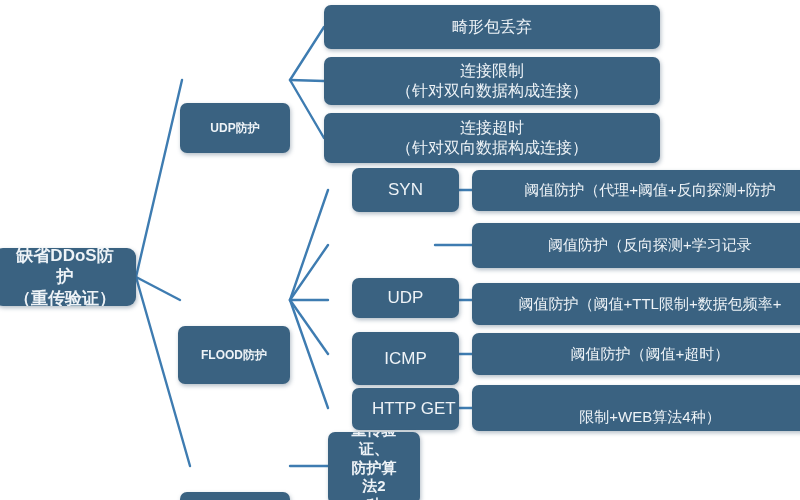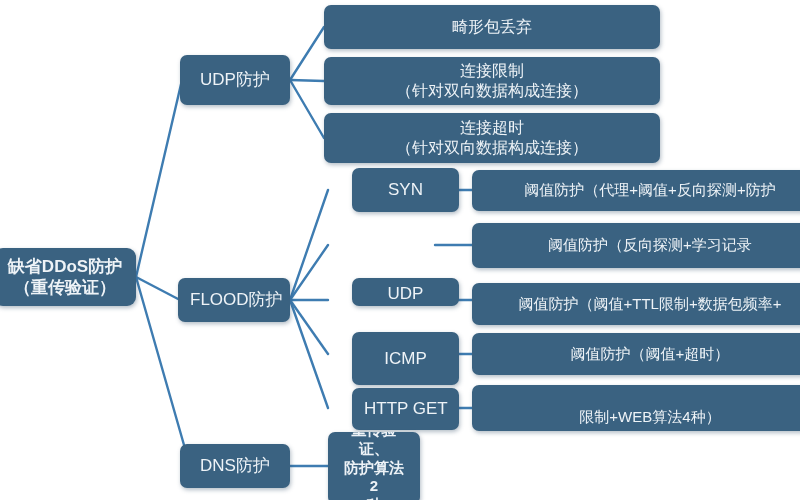--- a/index.html
+++ b/index.html
@@ -27,38 +27,39 @@
     position: absolute;
     box-sizing: border-box;
     background: #3a6281;
     border-radius: 7px;
     color: #eef3f7;
     display: flex;
     align-items: center;
     justify-content: center;
     text-align: center;
     line-height: 1.25;
-    padding: 2px 12px;
+    padding: 2px 20px;
     box-shadow: 1px 2px 4px rgba(40,70,95,0.35);
     overflow: hidden;
     white-space: nowrap;
   }
   .node.wrap { white-space: normal; }
   .node-text {
     display: block;
     width: 100%;
   }
   .root {
     font-size: 17px;
     font-weight: 600;
     border-radius: 9px;
   }
   .branch {
-    font-size: 17px;
-    font-weight: 400;
+    font-size: 12px;
+    font-weight: 700;
+    margin-top: 48px;
   }
   .proto {
     font-size: 17px;
     font-weight: 500;
     margin-left: 24px;
   }
   .detail {
     font-size: 15px;
     font-weight: 500;
   }
@@ -125,36 +126,36 @@
     </span>
   </div>
 
   <div class="node udpchild wrap" style="left:324px; top:113px; width:336px; height:50px;">
     <span class="node-text">
       <span>连接超时</span><br>
       <span>（针对双向数据构成连接）</span>
     </span>
   </div>
 
-  <div class="node branch" style="left:178px; top:278px; width:112px; height:44px;">
+  <div class="node branch" style="left:178px; top:278px; width:112px; height:58px;">
     <span class="node-text">FLOOD防护</span>
   </div>
 
   <div class="node proto" style="left:328px; top:168px; width:107px; height:44px;">
     <span class="node-text">SYN</span>
   </div>
   <div class="node detail" style="left:472px; top:170px; width:356px; height:41px;">
     <span class="node-text">阈值防护（代理+阈值+反向探测+防护</span>
   </div>
 
   <div class="node detail" style="left:472px; top:223px; width:356px; height:45px;">
     <span class="node-text">阈值防护（反向探测+学习记录</span>
   </div>
 
-  <div class="node proto" style="left:328px; top:278px; width:107px; height:28px;align-items:flex-end;">
+  <div class="node proto" style="left:328px; top:278px; width:107px; height:40px;">
     <span class="node-text">UDP</span>
   </div>
   <div class="node detail" style="left:472px; top:283px; width:356px; height:42px;">
     <span class="node-text">阈值防护（阈值+TTL限制+数据包频率+</span>
   </div>
 
   <div class="node proto" style="left:328px; top:332px; width:107px; height:53px;">
     <span class="node-text">ICMP</span>
   </div>
   <div class="node detail" style="left:472px; top:333px; width:356px; height:42px;">

